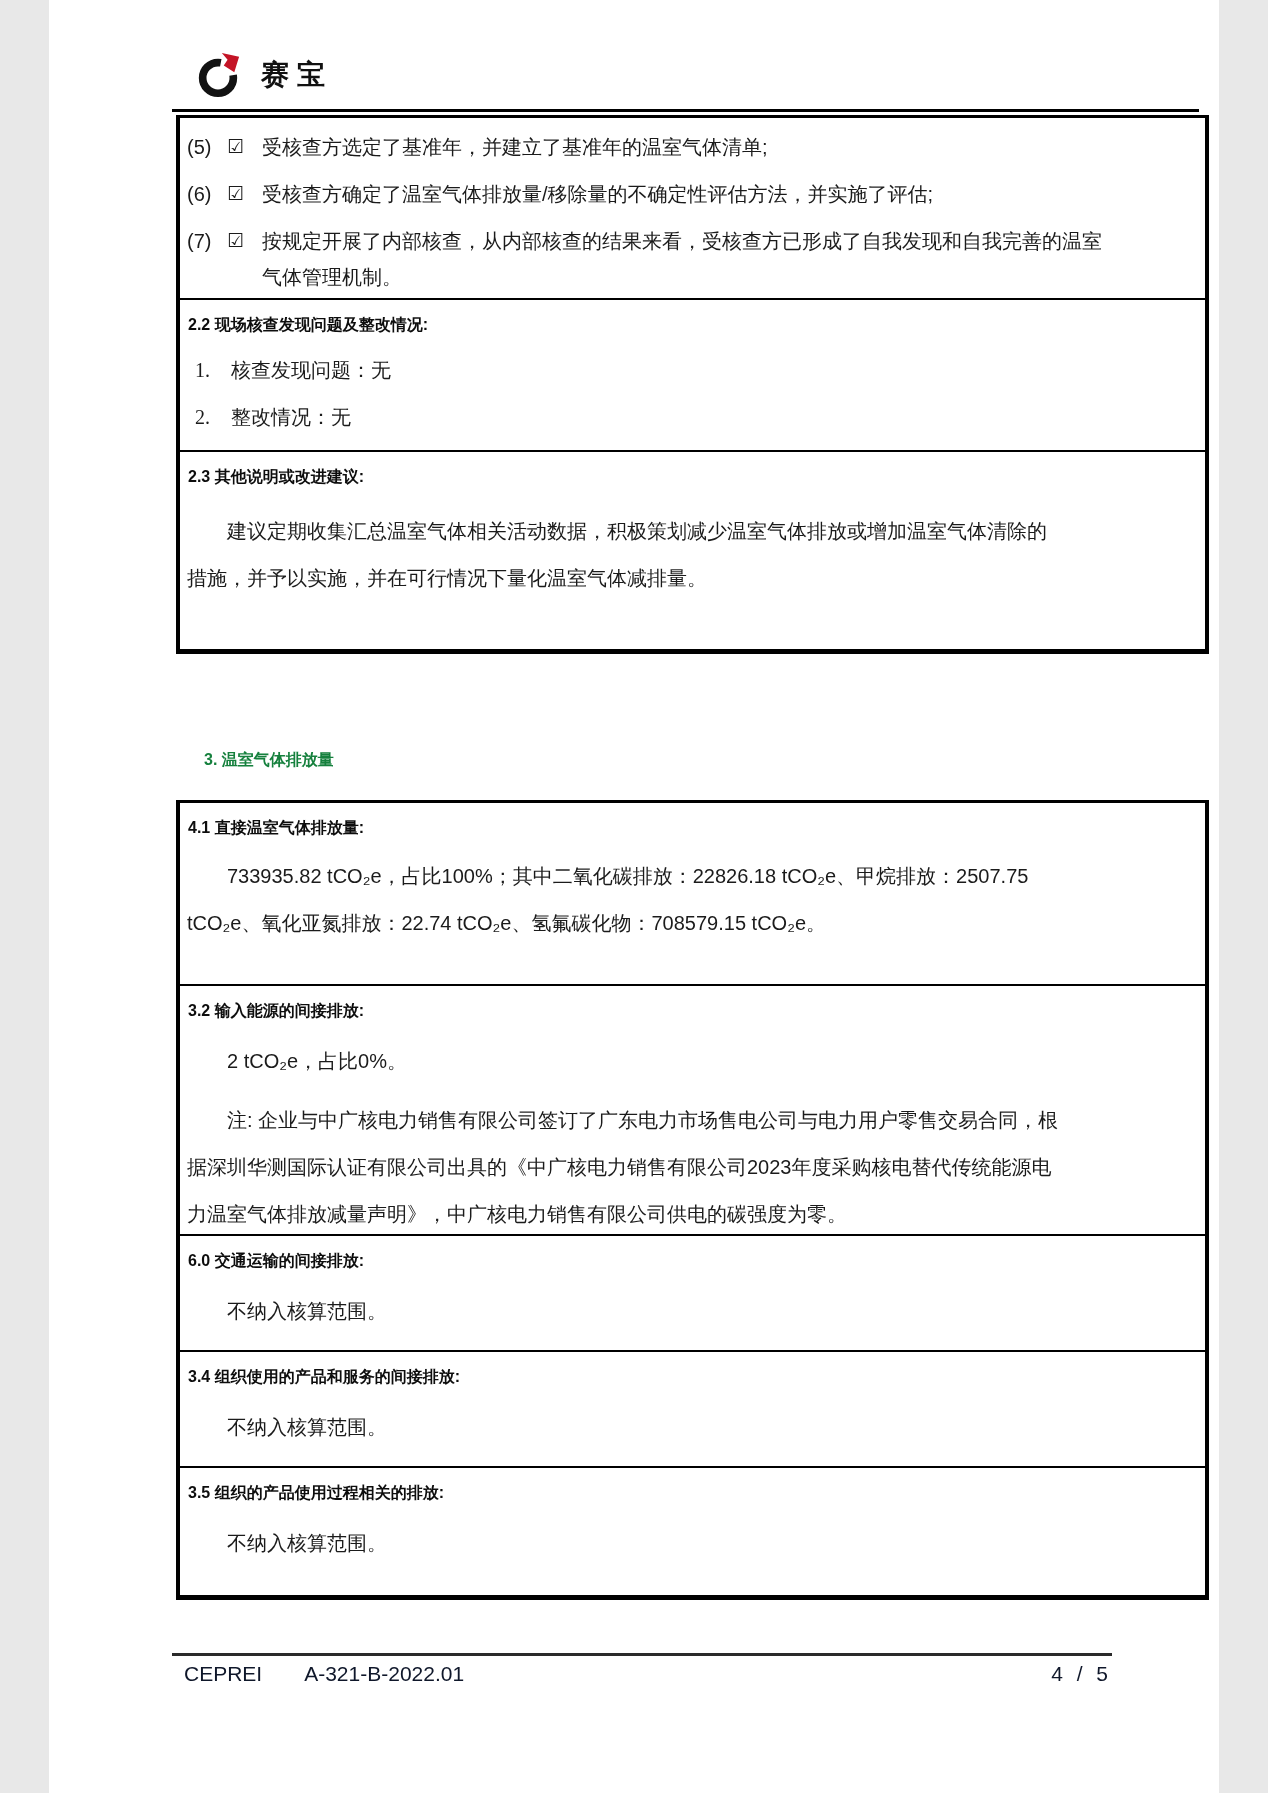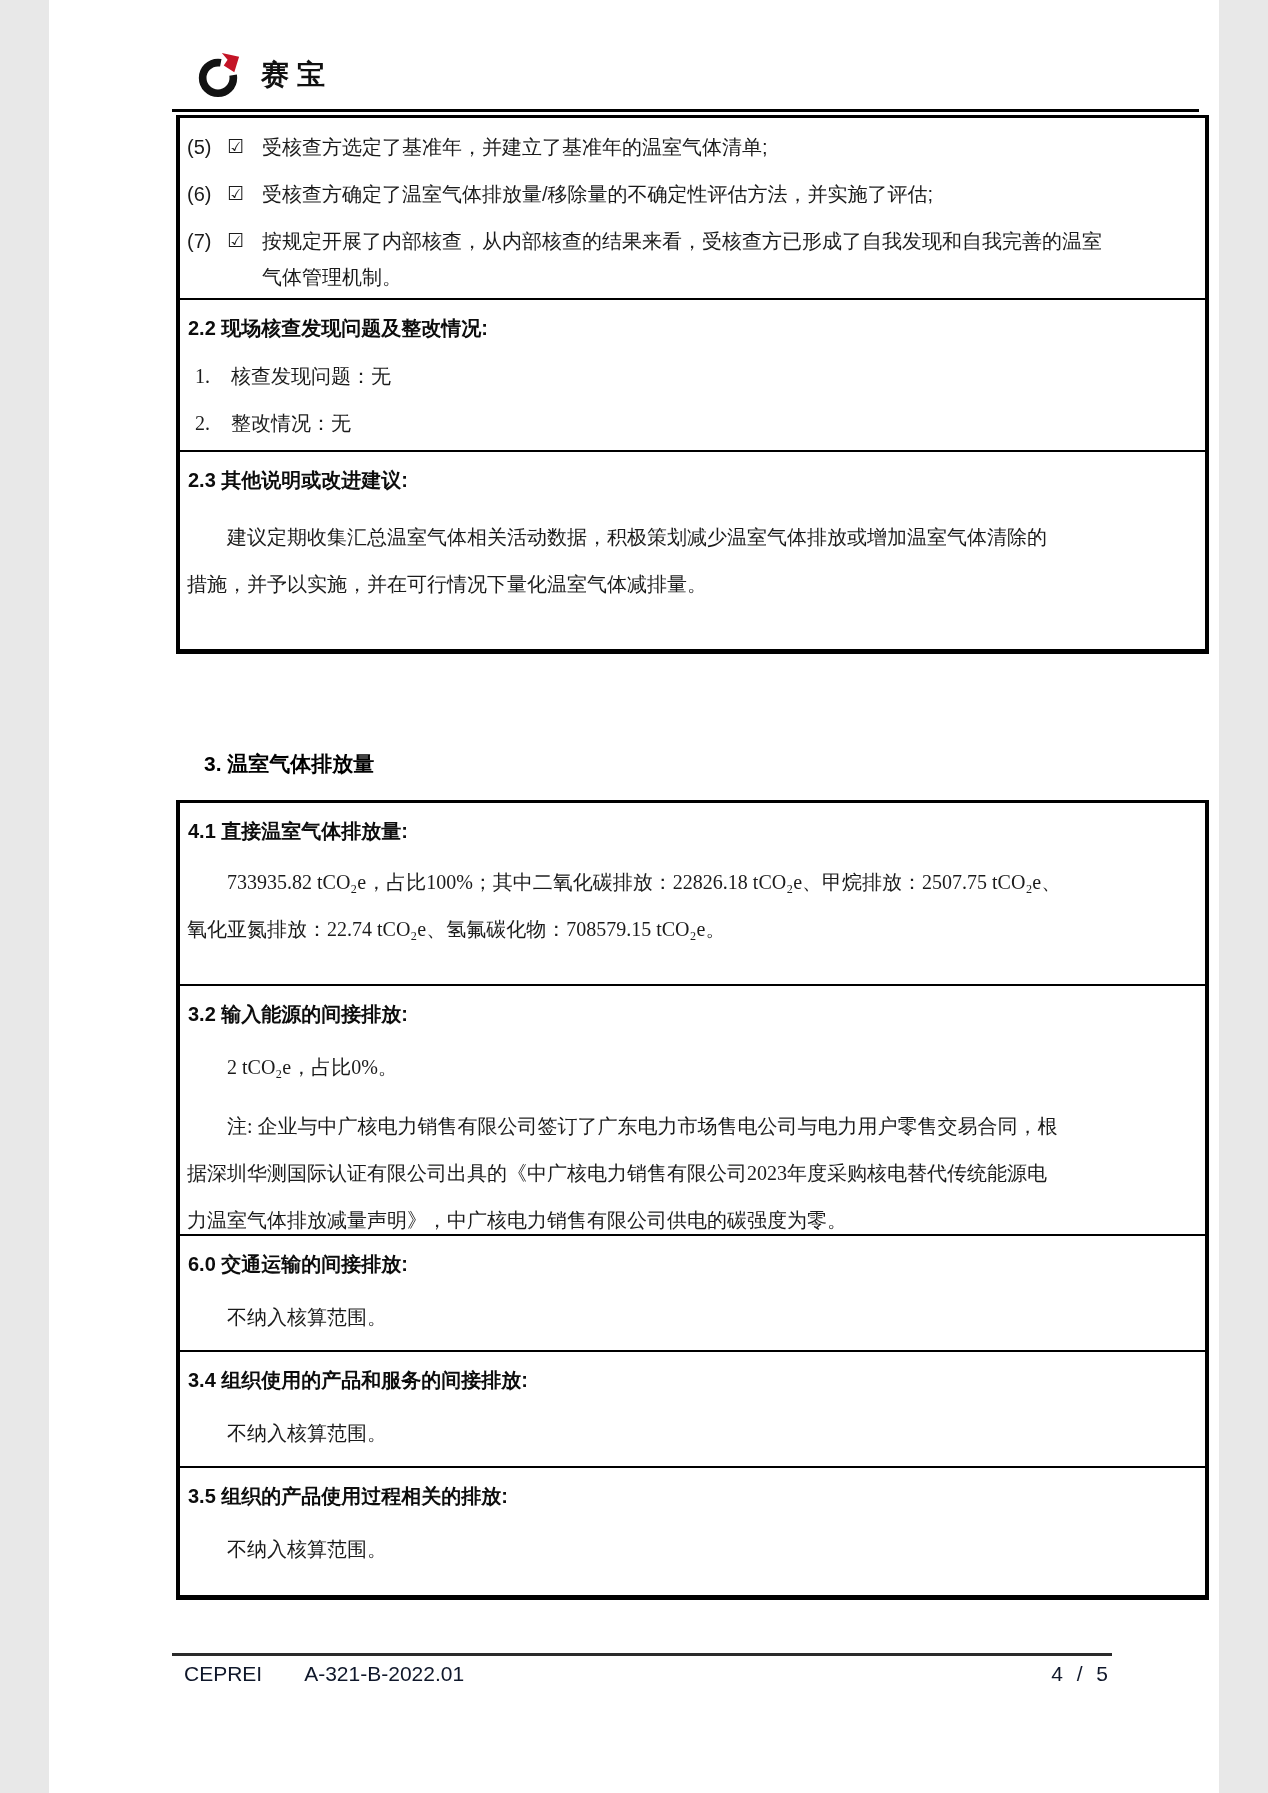--- a/index.html
+++ b/index.html
@@ -47,42 +47,41 @@
   .row-22 { height:152px; }
   .row-23 { height:199px; }
   .row-31 { height:181px; }
   .row-32 { height:250px; }
   .row-33 { height:116px; }
   .row-34 { height:116px; }
   .row-35 { height:129px; }
 
   .sec-title {
     padding:15px 20px 0 8px;
-    font-size:20px; font-weight:bold; color:#0d0d0d;
+    font-size:16px; font-weight:bold; color:#0d0d0d;
   }
   .sub-item {
     display:flex; font-size:20px; line-height:25px;
     margin-top:22px; padding-left:15px;
     font-family:"Liberation Serif","DejaVu Serif",serif;
   }
   .sub-item .num { flex:0 0 36px; }
   .para {
     font-size:20px; line-height:47px;
     padding:0 142px 0 7px;
     text-indent:40px;
     margin-top:14px;
-    font-family:Liberation Serif, serif;
   }
   .para.serif { font-family:"Liberation Serif","DejaVu Serif",serif; margin-top:20px; }
   .para.tight { line-height:28px; margin-top:25px; }
 
   
   .h3-heading {
     position:absolute; left:155px; top:750px;
-    font-size:21px; font-weight:bold; color:#000000;
+    font-size:16px; font-weight:bold; color:#15803d;
   }
 
   
   .footer-rule { position:absolute; left:123px; top:1653px; width:940px; height:3px; background:#2a2a2a; }
   .footer-text {
     position:absolute; left:135px; top:1662px; width:928px;
     display:flex; align-items:baseline;
     font-family:Liberation Sans, sans-serif;
     font-size:21px; color:#0f172a;
   }

